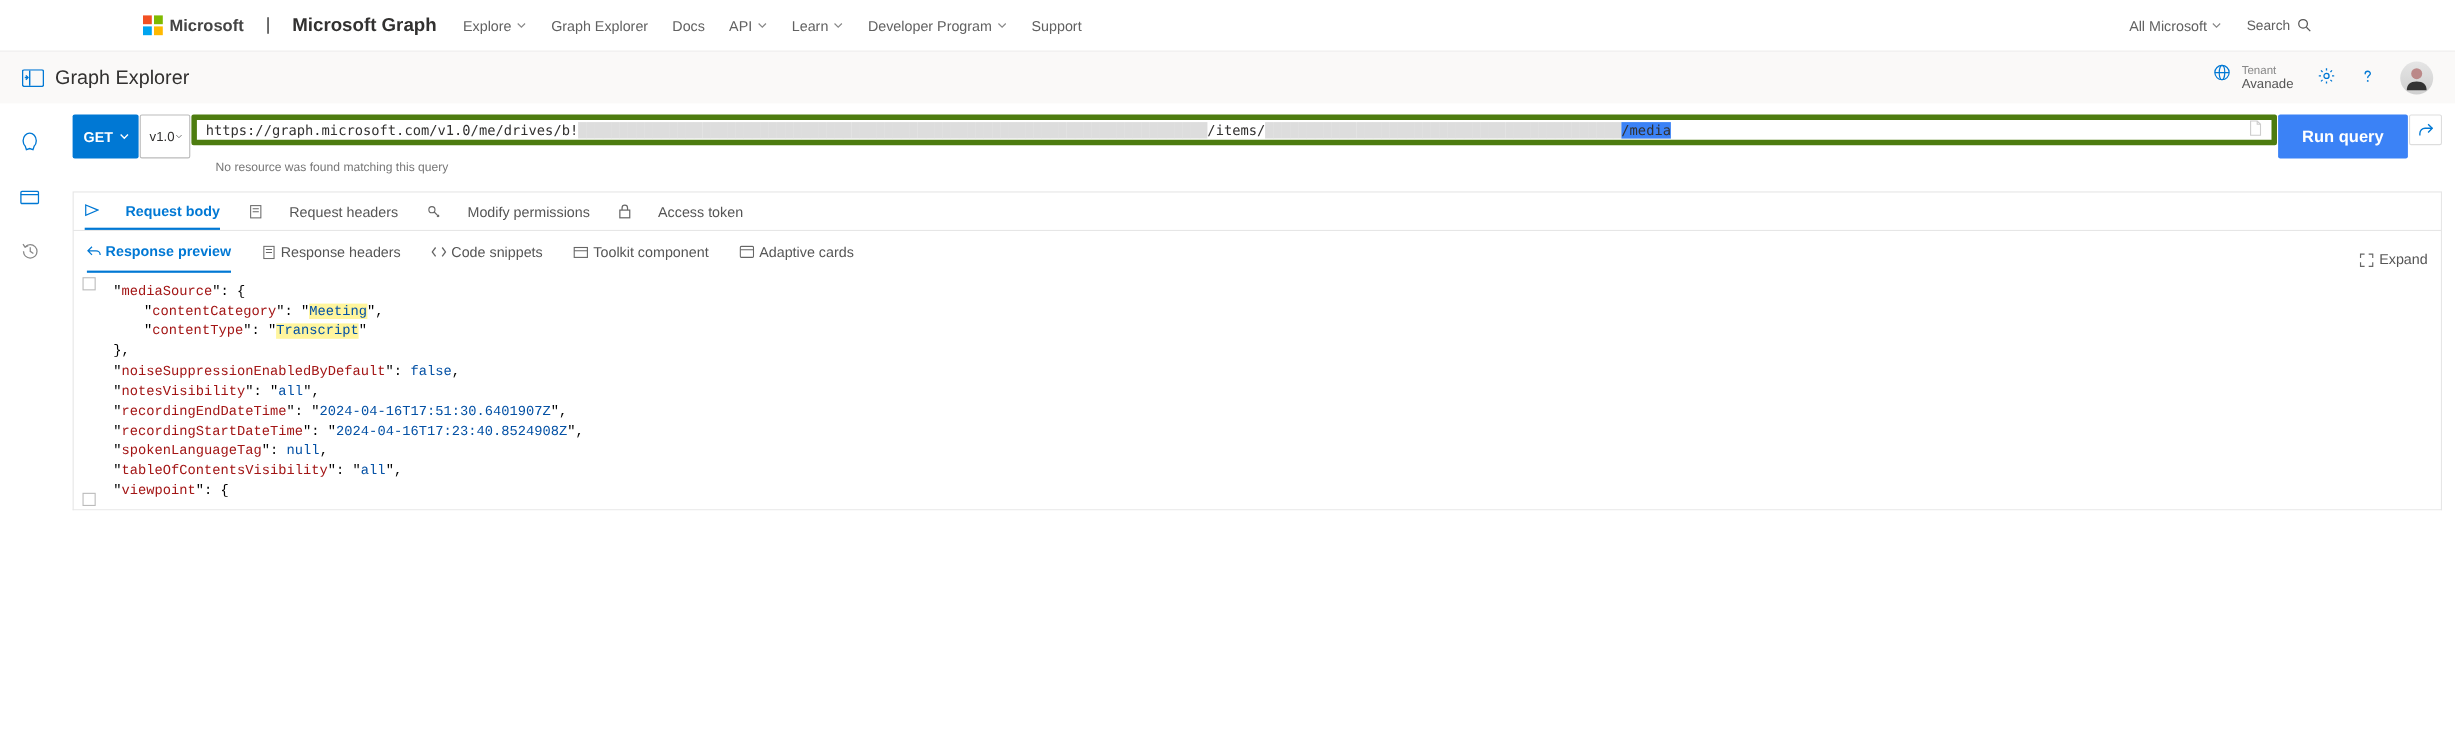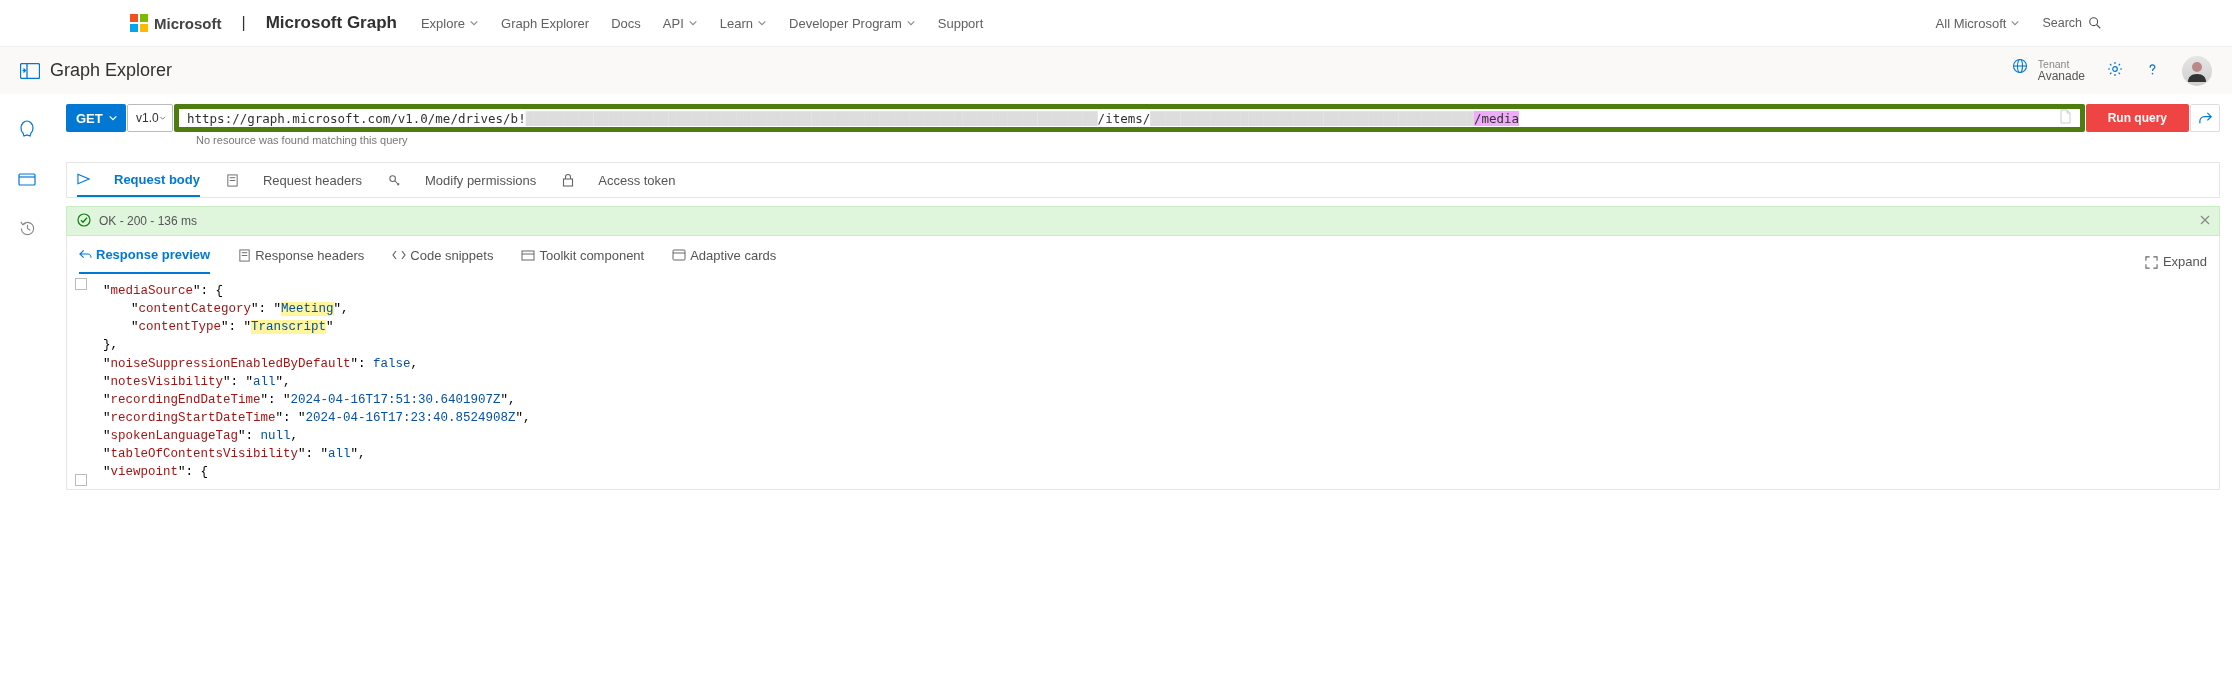--- a/index.html
+++ b/index.html
@@ -32,23 +32,23 @@
     .left-rail .ico { color: #0078d4; cursor: pointer; }
     .left-rail .ico.gray { color: #9e9e9e; }
     .content { flex: 1; padding: 10px 12px 0 12px; }
     
     .query-row { display: flex; align-items: stretch; gap: 1px; }
     .method-pill { background: #0078d4; color: #fff; font-size: 13px; font-weight: 600; width: 60px; display: flex; align-items: center; justify-content: space-between; padding: 0 8px 0 10px; border-radius: 2px; cursor: pointer; }
     .version-pill { border: 1px solid #bbb; border-radius: 2px; width: 46px; display: flex; align-items: center; justify-content: space-between; padding: 0 6px 0 8px; font-size: 12px; cursor: pointer; }
     .url-bar { flex: 1; border: 5px solid #4d7c0f; border-radius: 2px; display: flex; align-items: center; font-family: Consolas, monospace; font-size: 12.5px; color: #323130; padding: 0 8px; position: relative; background: #fff; height: 28px; }
     .url-bar .file-ic { position: absolute; right: 8px; color: #bbb; }
     .url-token { white-space: pre; }
-    .url-highlight { background: #f0abfc; }
+    .url-highlight { background: #3b82f6; }
     .url-redacted { color: #ddd; }
-    .run-btn { background: #ef4444; color: #fff; border: none; padding: 0 22px; font-size: 12px; font-weight: 600; cursor: pointer; border-radius: 2px; height: 28px; }
+    .run-btn { background: #3b82f6; color: #fff; border: none; padding: 0 22px; font-size: 15px; font-weight: 600; cursor: pointer; border-radius: 2px; height: 40px; }
     .share-btn { border: 1px solid #ddd; width: 30px; display: flex; align-items: center; justify-content: center; color: #0078d4; cursor: pointer; border-radius: 2px; background:#fff; height:28px; }
     .url-msg { font-size: 11px; color: #777; margin-left: 130px; margin-top: 2px; }
     
     .req-tabs { border: 1px solid #e6e6e6; background: #fff; margin-top: 16px; display:flex; align-items:center; padding:0 10px; height:36px; gap:26px; }
     .req-tab { display:flex; align-items:center; gap:24px; font-size:13px; color:#555; cursor:pointer; height:100%; }
     .req-tab.active { color:#0078d4; border-bottom:2px solid #0078d4; font-weight:600; }
     
     .status-strip { margin-top:8px; background:#dff6dd; border:1px solid #c9ecc5; height:30px; display:flex; align-items:center; padding:0 10px; font-size:12px; color:#555; position:relative; }
     .status-strip .ok-ic { color:#107c10; margin-right:8px; }
     .status-close { position:absolute; right:8px; color:#888; cursor:pointer; top:7px; }
@@ -249,34 +249,20 @@
       </span>
       <span class="req-tab">
         <svg width="12" height="14" viewBox="0 0 12 14">
             <rect x="1.5" y="6" width="9" height="7" stroke="#666" fill="none" stroke-width="1.1"></rect>
             <path d="M3.5 6V4a2.5 2.5 0 015 0v2" stroke="#666" fill="none" stroke-width="1.1"></path>
           </svg>
         <span>Access token</span>
       </span>
     </div>
 
-    <div class="status-strip">
-      <span class="ok-ic">
-        <svg width="14" height="14" viewBox="0 0 14 14">
-            <circle cx="7" cy="7" r="6" stroke="#107c10" fill="none" stroke-width="1.2"></circle>
-            <path d="M4 7.2l2 2 4-4.5" stroke="#107c10" fill="none" stroke-width="1.3"></path>
-          </svg>
-      </span>
-      <span>OK - 200 - 136 ms</span>
-      <span class="status-close">
-        <svg width="12" height="12" viewBox="0 0 12 12">
-            <path d="M2 2l8 8M10 2l-8 8" stroke="#888" stroke-width="1.2"></path>
-          </svg>
-      </span>
-    </div>
 
     <div class="resp-box">
       <div class="resp-tabs">
         <span class="resp-tab active">
           <svg width="13" height="12" viewBox="0 0 14 12">
               <path d="M5 2L1 6l4 4M1 6h8a4 4 0 014 4" stroke="#0078d4" fill="none" stroke-width="1.2"></path>
             </svg>
           <span>Response preview</span>
         </span>
         <span class="resp-tab">

